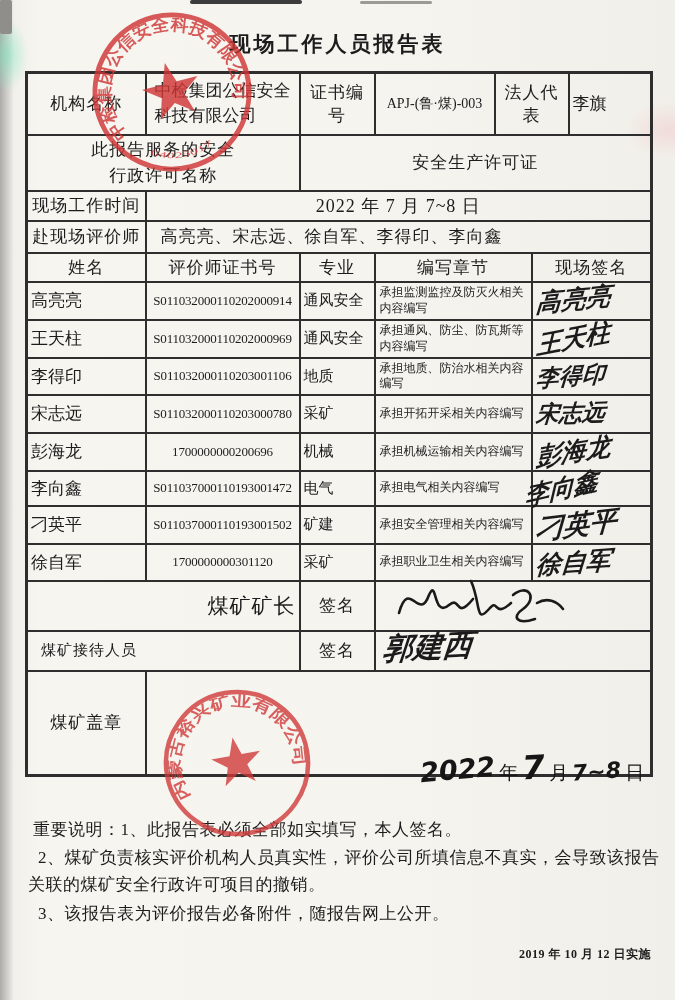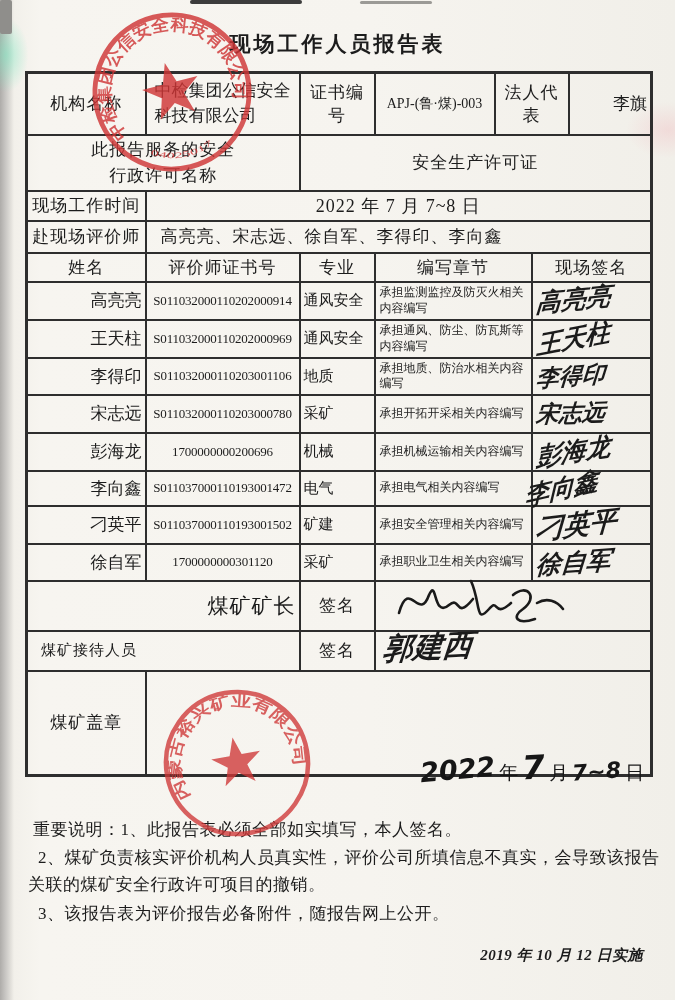--- a/index.html
+++ b/index.html
@@ -37,21 +37,21 @@
     padding:1px 3px;
     font-weight:normal;
     overflow:visible;
     vertical-align:middle;
   }
   .lab{font-size:17px;text-align:center;letter-spacing:1px;}
   .lab-left{font-size:21px;text-align:right;letter-spacing:1px;padding-left:28px!important;}
   .lab-left2{font-size:15px;text-align:left;letter-spacing:1px;padding-left:13px!important;}
   .val-org{font-size:17px;text-align:left;padding-left:8px!important;line-height:1.45;}
   .val-apj{font-size:14px;font-weight:600;text-align:center;letter-spacing:0;}
-  .val-name{font-size:17px;text-align:right;}
+  .val-name{font-size:17px;text-align:left;}
   .val-small{font-size:12.5px;font-weight:600;text-align:left;padding-left:6px!important;letter-spacing:0;}
   .center17{font-size:17px;text-align:center;letter-spacing:1px;}
   .center18{font-size:18px;text-align:center;letter-spacing:1px;margin-left:24px;}
   .left17{font-size:17px;text-align:left;padding-left:14px!important;letter-spacing:1px;}
   .two-line{line-height:26px;}
   .cert{font-size:13px;text-align:center;letter-spacing:-0.2px;font-family:"Liberation Serif",serif;}
   .major{font-size:15px;text-align:left;}
   .chapter{font-size:12px;text-align:left;line-height:1.3;padding:2px 4px!important;letter-spacing:0;}
   .sigcell{position:relative;}
 
@@ -92,22 +92,22 @@
   .stamp.mine{left:158px;top:684px;}
 
   .notes{
     position:absolute;left:28px;top:816px;width:632px;
     font-size:17px;line-height:27.5px;letter-spacing:0.5px;
   }
   .notes .n1{padding-left:5px;}
   .notes .n2{text-indent:10px;}
   .notes .n3{text-indent:10px;margin-top:1px;}
   .impl-date{
-    position:absolute;right:32px;top:946px;
-    font-size:15px;font-weight:600;letter-spacing:0.5px;font-style:italic;
+    position:absolute;right:24px;top:946px;
+    font-size:12px;font-weight:600;letter-spacing:0.5px;
   }
 </style>
 </head>
 <body>
 
 <div class="page">
 
   <div class="artifact a1"></div>
   <div class="artifact a2"></div>
   <div class="artifact a3"></div>

